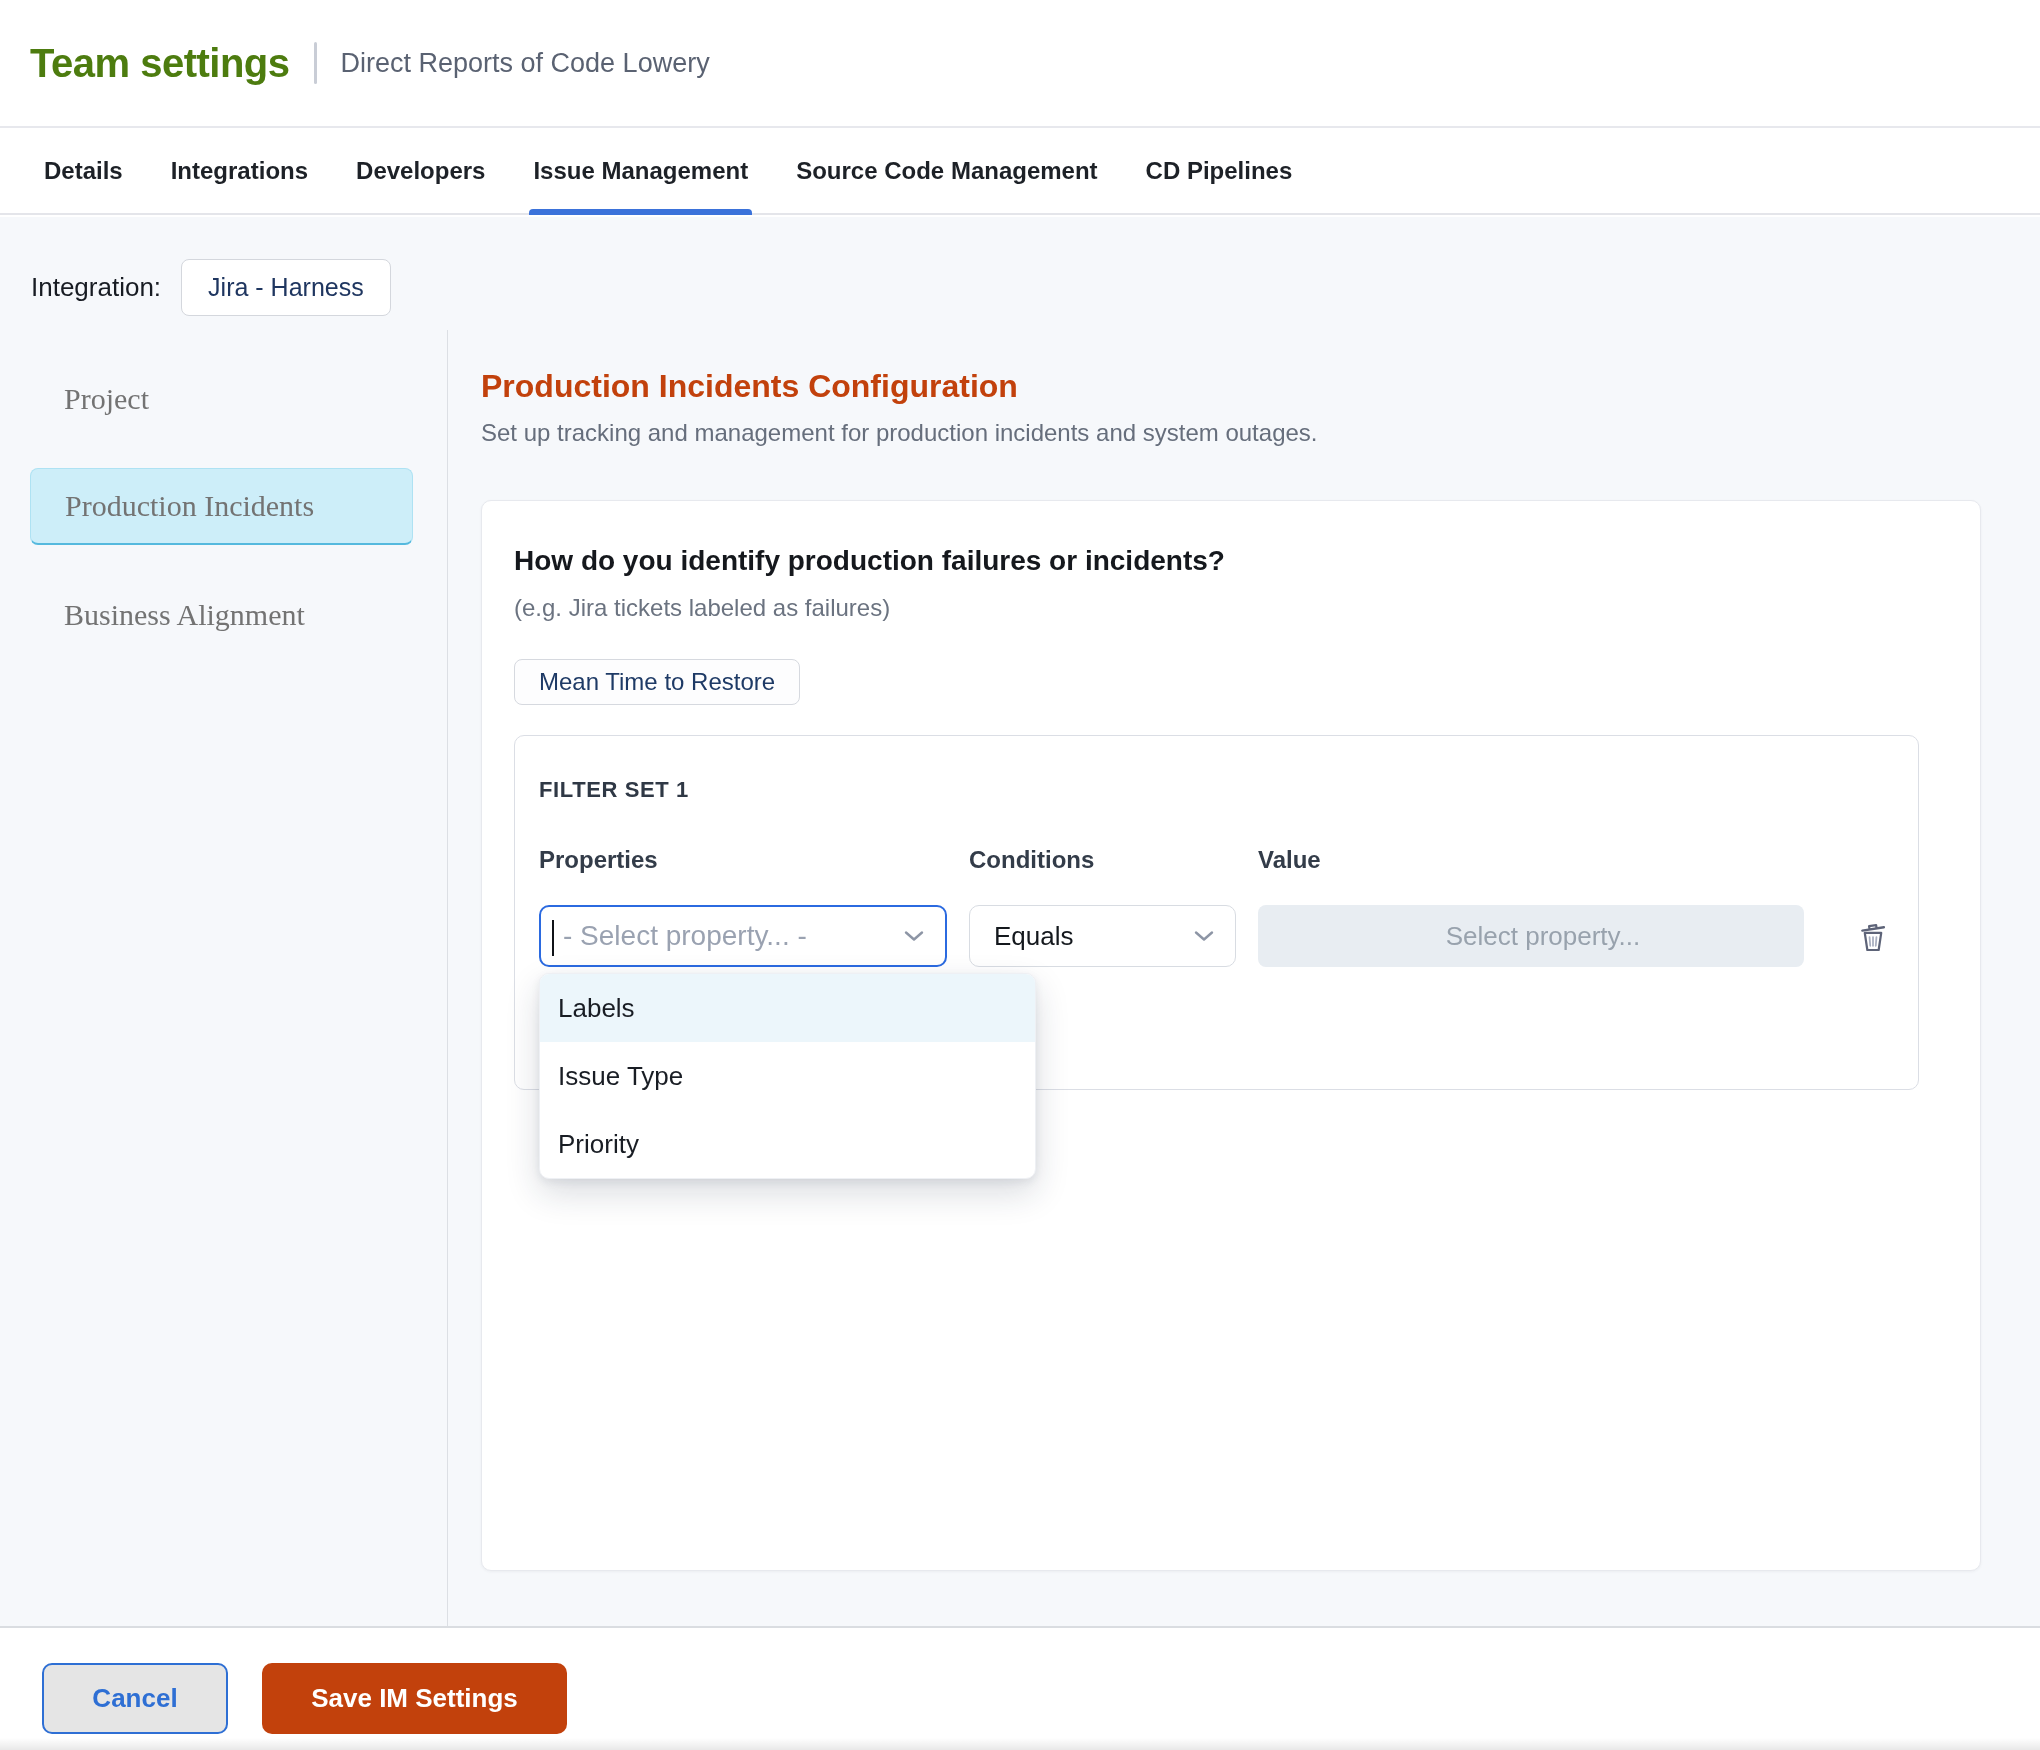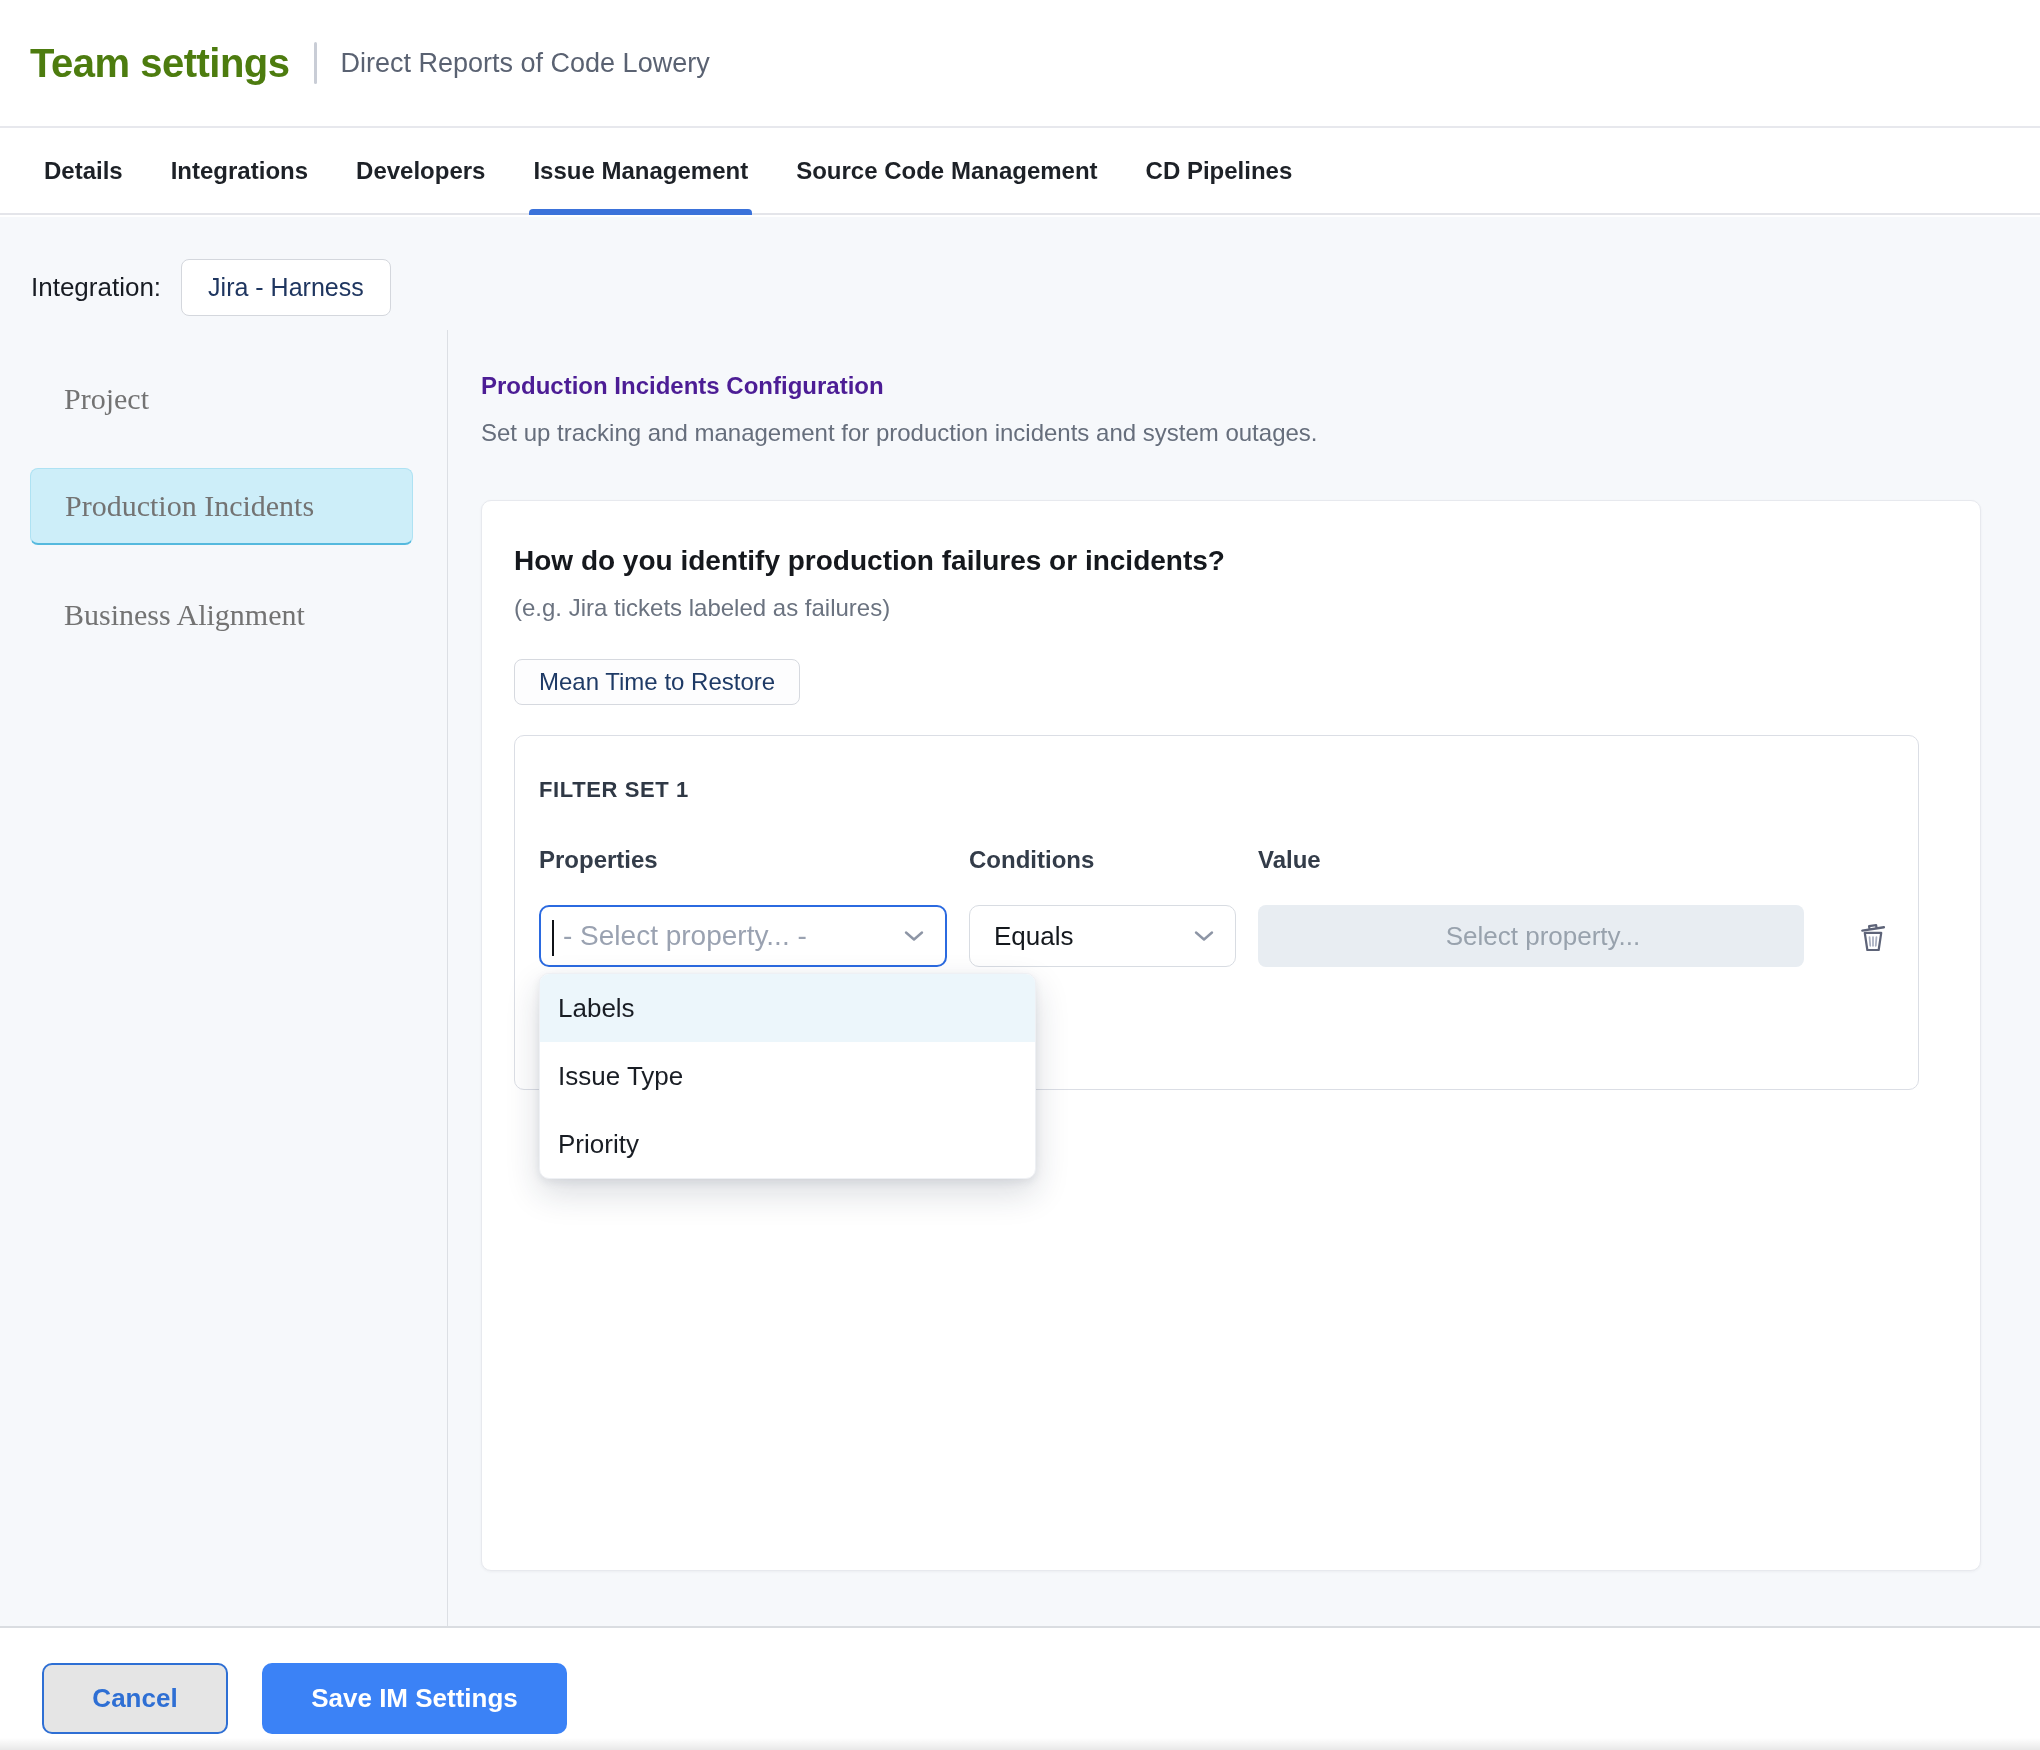--- a/index.html
+++ b/index.html
@@ -36,21 +36,21 @@
   .body { position:absolute; top:113px; left:0; right:0; bottom:0; display:flex; }
 
   
   .sidebar { width:448px; flex:0 0 448px; border-right:1px solid #dcdfe4; padding:30px 0 0 30px; }
   .side-item { width:383px; height:77px; display:flex; align-items:center; padding-left:34px;
     margin-bottom:31px; font-size:30px; color:#737373; border-radius:8px; cursor:pointer;font-family:Liberation Serif, serif; }
   .side-item.active { background:#cdeef9; border:1px solid #aee2f3; border-bottom:2px solid #55b9de; }
 
   
   .main { flex:1; padding:36px 0 0 33px; }
-  .page-h1 { font-size:24px; line-height:40px; font-weight:700; color:#4c1d95; }
+  .page-h1 { font-size:32px; line-height:40px; font-weight:700; color:#c2410c; }
   .page-sub { margin-top:12px; font-size:24px; line-height:30px; color:#666e7c; }
 
   .card { margin-top:52px; width:1500px; height:1071px; background:#fff;
     border:1px solid #e7e9ee; border-radius:10px; padding:42px 32px 0 32px;
     box-shadow:0 1px 3px rgba(30,40,60,0.05); position:relative; }
   .card-q { font-size:28px; line-height:36px; font-weight:700; color:#15181d; }
   .card-hint { margin-top:14px; font-size:24px; line-height:30px; color:#6b7380; }
   .metric-chip { margin-top:36px; display:inline-flex; align-items:center; height:46px;
     padding:0 24px; border:1.5px solid #d6d9df; border-radius:8px; background:#fdfdfe;
     font-size:24px; font-weight:500; color:#1e3a66; cursor:pointer; }
@@ -89,21 +89,21 @@
   
   .footer { position:absolute; left:0; right:0; bottom:0; height:124px; background:#fff;
     border-top:2px solid #dadde1; display:flex; align-items:flex-start; padding:35px 0 0 42px;
     gap:34px; }
   .footer::after { content:""; position:absolute; left:0; right:0; bottom:0; height:12px;
     background:linear-gradient(to bottom, rgba(0,0,0,0), rgba(0,0,0,0.09)); pointer-events:none; }
   .btn { height:71px; border-radius:10px; font-size:26px; font-weight:700;
     display:inline-flex; align-items:center; justify-content:center; cursor:pointer;
     font-family:inherit; }
   .btn-cancel { width:186px; background:#e5e5e5; border:2px solid #2e6fd4; color:#2e6fd4; }
-  .btn-save { width:305px; background:#3b82f6; border:none; color:#fff; }
+  .btn-save { width:305px; background:#c2410c; border:none; color:#fff; }
 </style>
 </head>
 <body>
 
 <div class="screen">
 
   <div class="app-header">
     <div class="app-title">Team settings</div>
     <div class="title-sep"></div>
     <div class="app-subtitle">Direct Reports of Code Lowery</div>

